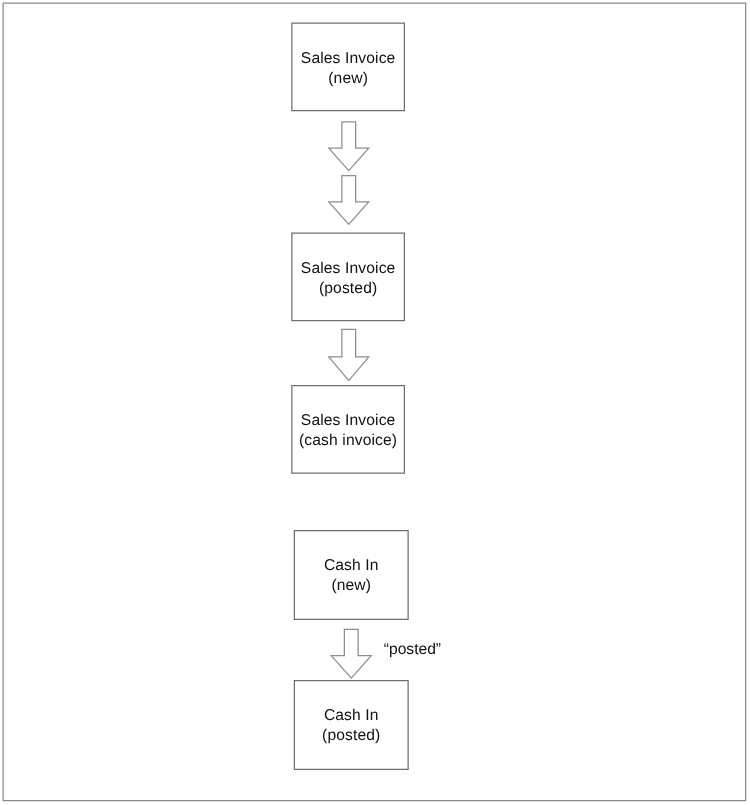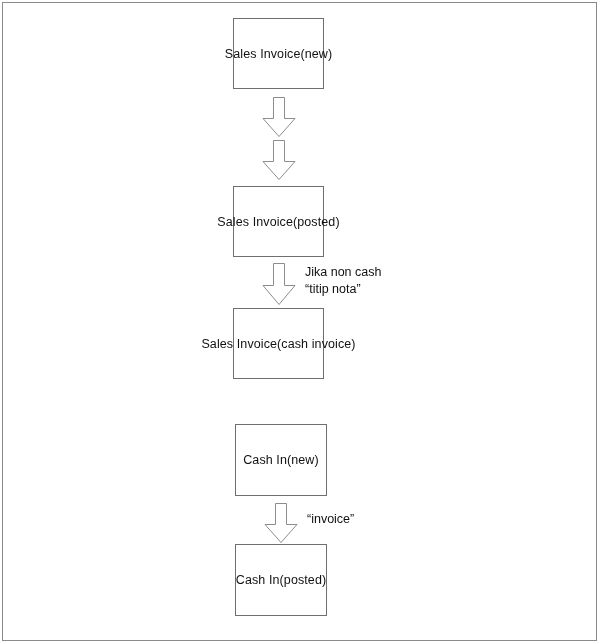--- a/index.html
+++ b/index.html
@@ -35,21 +35,21 @@
     pointer-events: none;
   }
 
   
   .node {
     position: absolute;
     box-sizing: border-box;
     border: 1px solid #6f6f6f;
     background: #ffffff;
     display: flex;
-    flex-direction: row;
+    flex-direction: column;
     align-items: center;
     justify-content: center;
     color: #111111;
     font-size: 12.5px;
     line-height: 16px;
     text-align: center;
     letter-spacing: 0.1px;
   }
   .node .ln {
     display: block;
@@ -112,43 +112,39 @@
     <span class="ln">Sales Invoice</span>
     <span class="ln">(posted)</span>
   </div>
 
   <div class="arrow" style="left:262px; top:263px;">
     <svg width="34" height="42" viewBox="0 0 34 42" aria-hidden="true">
       <polygon points="11.5,0.5 22.5,0.5 22.5,22.5 33,22.5 17,41.5 1,22.5 11.5,22.5"></polygon>
     </svg>
   </div>
 
-  <div class="edge-label" style="left:305px; top:264px;">
-    <span class="ln">Jika non cash</span>
-    <span class="ln">“titip nota”</span>
-  </div>
 
   <div class="node" style="left:233px; top:308px; width:91px; height:71px;">
     <span class="ln">Sales Invoice</span>
     <span class="ln">(cash invoice)</span>
   </div>
 
   <div class="node" style="left:235px; top:424px; width:92px; height:72px;">
     <span class="ln">Cash In</span>
     <span class="ln">(new)</span>
   </div>
 
   <div class="arrow" style="left:264px; top:503px;">
     <svg width="34" height="40" viewBox="0 0 34 40" aria-hidden="true">
       <polygon points="11.5,0.5 22.5,0.5 22.5,21.5 33,21.5 17,39.5 1,21.5 11.5,21.5"></polygon>
     </svg>
   </div>
 
   <div class="edge-label" style="left:307px; top:511px;">
-    <span class="ln">“invoice”</span>
+    <span class="ln">“posted”</span>
   </div>
 
   <div class="node" style="left:235px; top:544px; width:92px; height:72px;">
     <span class="ln">Cash In</span>
     <span class="ln">(posted)</span>
   </div>
 
 </div>
 
 </body></html>

